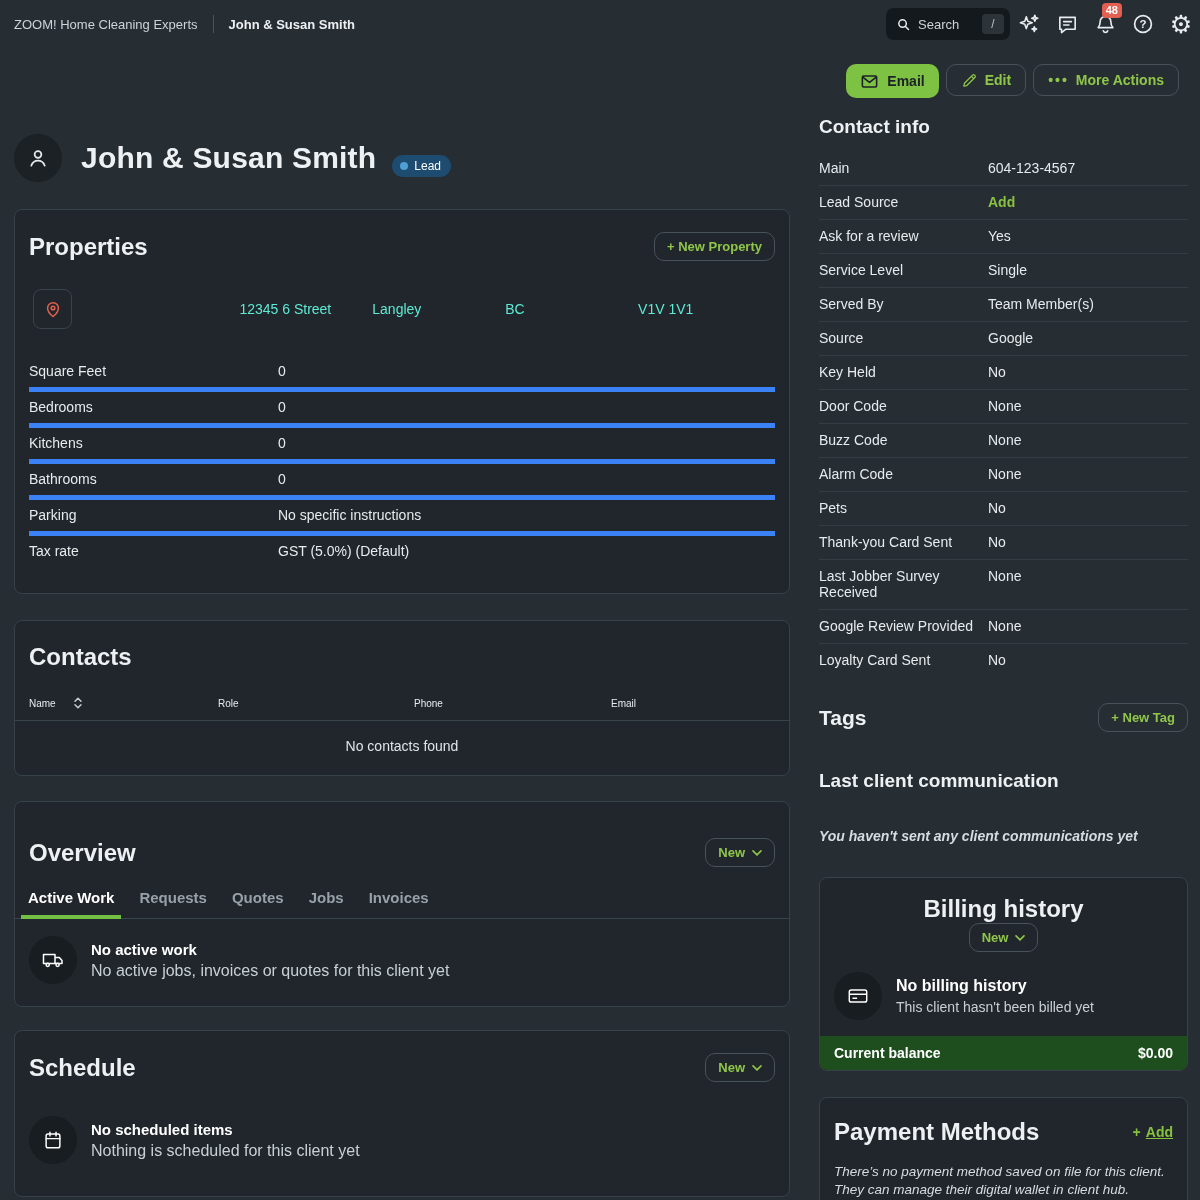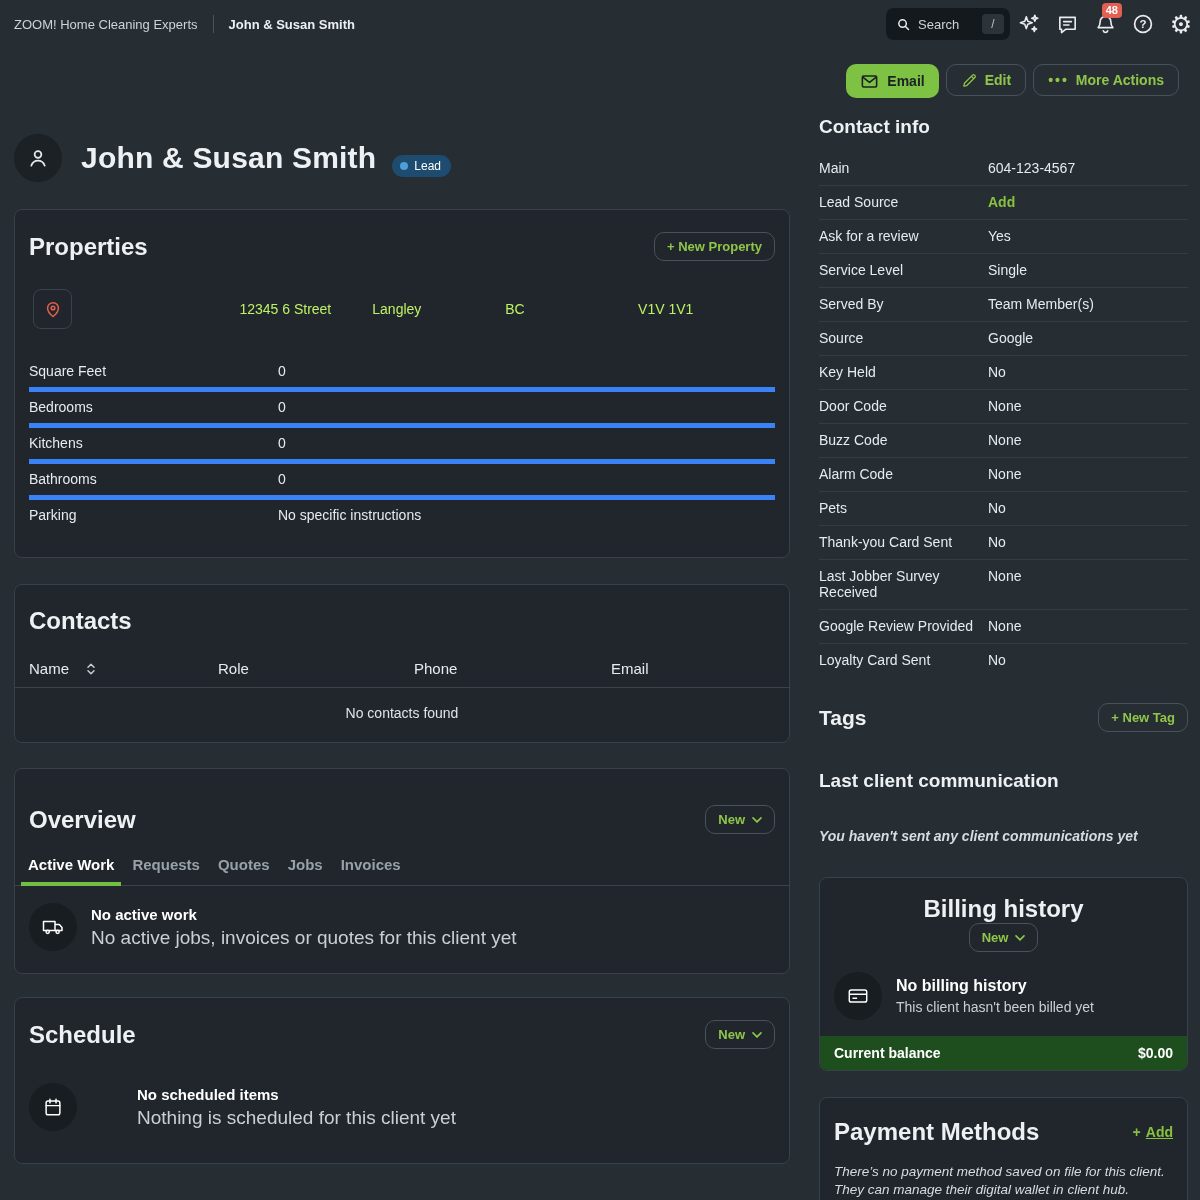--- a/index.html
+++ b/index.html
@@ -80,62 +80,62 @@
     gap:8px; padding:0 14px; cursor:pointer; font-family:"Liberation Sans", sans-serif;
   }
   .chev { color:#8fc64a; }
 
   
   .address-row { display:flex; align-items:center; margin-top:28px; padding:0 4px; }
   .pin-btn {
     width:40px; height:40px; border:1px solid #39434b; border-radius:8px; background:transparent;
     display:flex; align-items:center; justify-content:center; color:#e4604e; cursor:pointer;
   }
-  .addr-col { width:135px; font-size:14px; color:#bef264; }
+  .addr-col { width:135px; font-size:14px; color:#5eead4; }
   .addr-col.first { margin-left:167px; }
   .prop-rows { margin-top:27px; }
   .prop-row {
     display:grid; grid-template-columns:249px 1fr; padding:7px 0 8px;
     border-bottom:5px solid #3b82f6; font-size:14px; color:#e7ebee;
   }
   .prop-row:last-child { border-bottom:none; }
 
   
   .contacts-card { padding:22px 0 0; }
   .contacts-card .card-head, .contacts-grid { padding:0 14px; }
   .contacts-grid { display:grid; grid-template-columns:189px 196px 197px 1fr; margin-top:25px; padding-bottom:10px; }
-  .th { font-size:15px; color:#e7ebee; display:flex; align-items:center; gap:17px; }
+  .th { font-size:10px; color:#e7ebee; display:flex; align-items:center; gap:17px; }
   .th.sortable { cursor:pointer; }
   .contacts-divider { border-top:1px solid #39434b; }
   .contacts-empty { text-align:center; padding:17px 0 21px; font-size:14px; color:#dfe4e8; }
 
   
   .overview-card { padding-top:36px; }
   .overview-card .card-head { padding:0 14px; }
-  .tabs { display:flex; gap:4px; padding-left:6px; margin-top:22px; border-bottom:1px solid #39434b; }
+  .tabs { display:flex; gap:11px; padding-left:6px; margin-top:22px; border-bottom:1px solid #39434b; }
   .tab {
     font-size:15px; font-weight:bold; color:#97a1a8; padding:0 7px 12px; position:relative; cursor:pointer;
   }
   .tab.active { color:#fff; }
   .tab.active::after {
     content:""; position:absolute; left:0; right:0; bottom:-1px; height:4px; background:#72bf44;
   }
   .empty-state { display:flex; align-items:center; padding:17px 14px 22px; }
   .empty-icon {
     width:48px; height:48px; border-radius:50%; background:#171d21; flex:0 0 48px;
     display:flex; align-items:center; justify-content:center; color:#fff;
   }
   .empty-text { margin-left:14px; }
   .empty-title { font-size:15px; font-weight:bold; color:#fff; }
-  .empty-sub { font-size:19px; color:#c9d0d5; margin-top:4px; }
+  .empty-sub { font-size:16px; color:#c9d0d5; margin-top:4px; }
 
   
   .schedule-card { padding:22px 0 10px; }
   .schedule-card .card-head { padding:0 14px; }
-  .schedule-card .empty-state { padding-top:34px;gap:46px; }
+  .schedule-card .empty-state { padding-top:34px; }
 
   
   .actions-row { display:flex; justify-content:flex-end; gap:7px; margin-top:16px; padding-right:9px; }
   .section-title { font-size:19px; font-weight:bold; }
   .contact-info { margin-top:18px; }
   .ci-rows { margin-top:14px; }
   .ci-row {
     display:grid; grid-template-columns:169px 1fr; padding:8px 0 9px;
     border-bottom:1px solid #333d44; font-size:14px; color:#e7ebee; align-items:start;
   }
@@ -274,20 +274,24 @@
           <div class="prop-row">
             <span>Bathrooms</span>
             <span>0</span>
           </div>
 
           <div class="prop-row">
             <span>Parking</span>
             <span>No specific instructions</span>
           </div>
 
+          <div class="prop-row">
+            <span>Tax rate</span>
+            <span>GST (5.0%) (Default)</span>
+          </div>
         </div>
     </section>
 
     <section class="card contacts-card mt26">
       <div class="card-head">
         <h2 class="card-title">Contacts</h2>
       </div>
       <div class="contacts-grid">
         <span class="th sortable">
           <span>Name</span>

